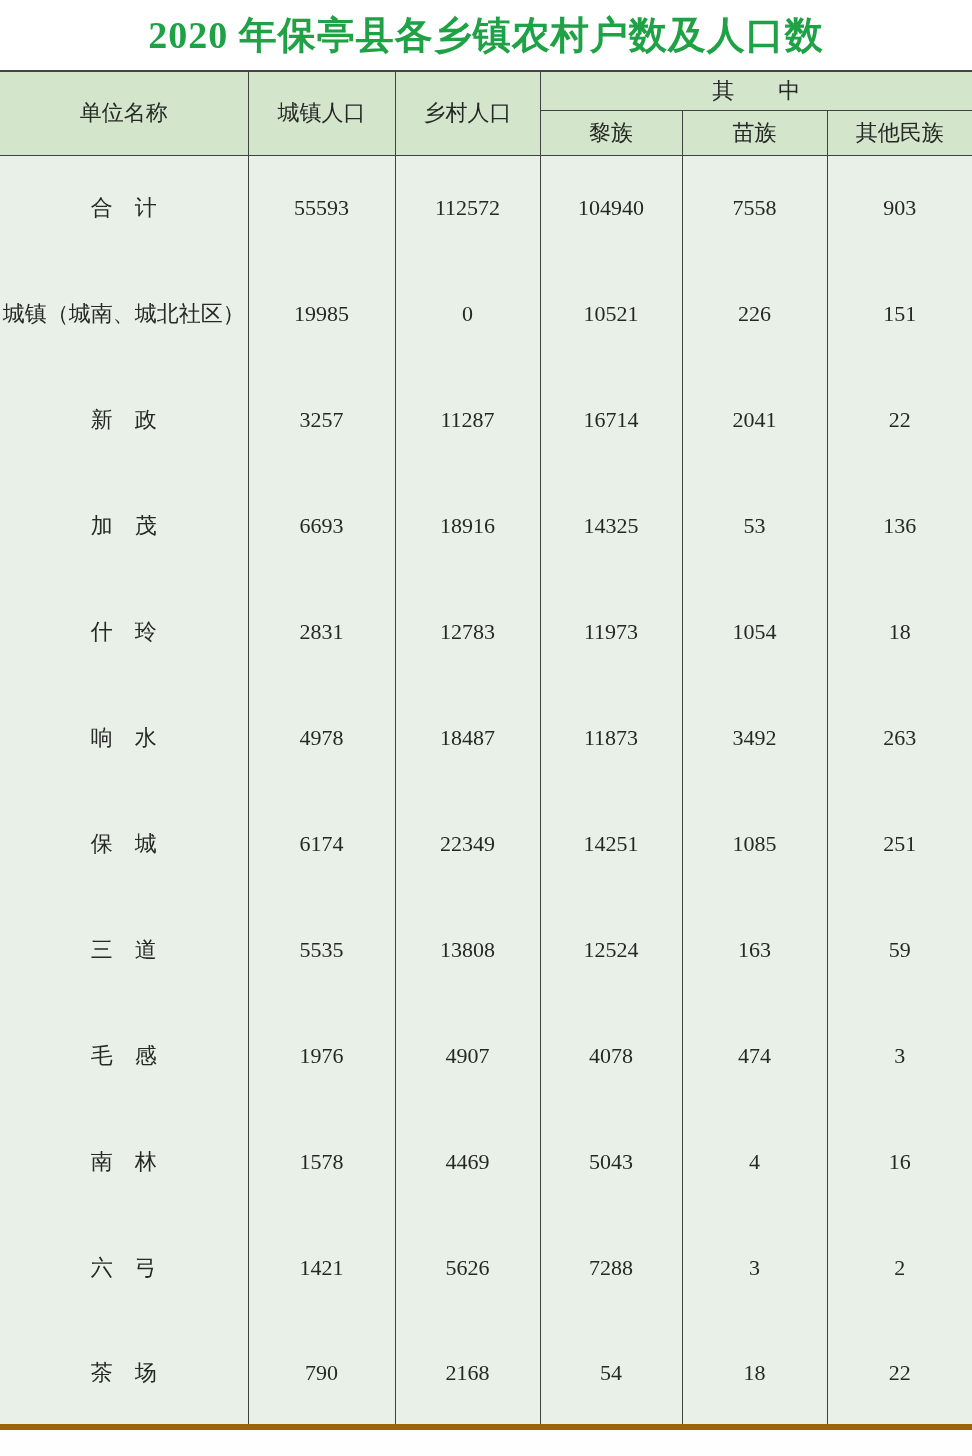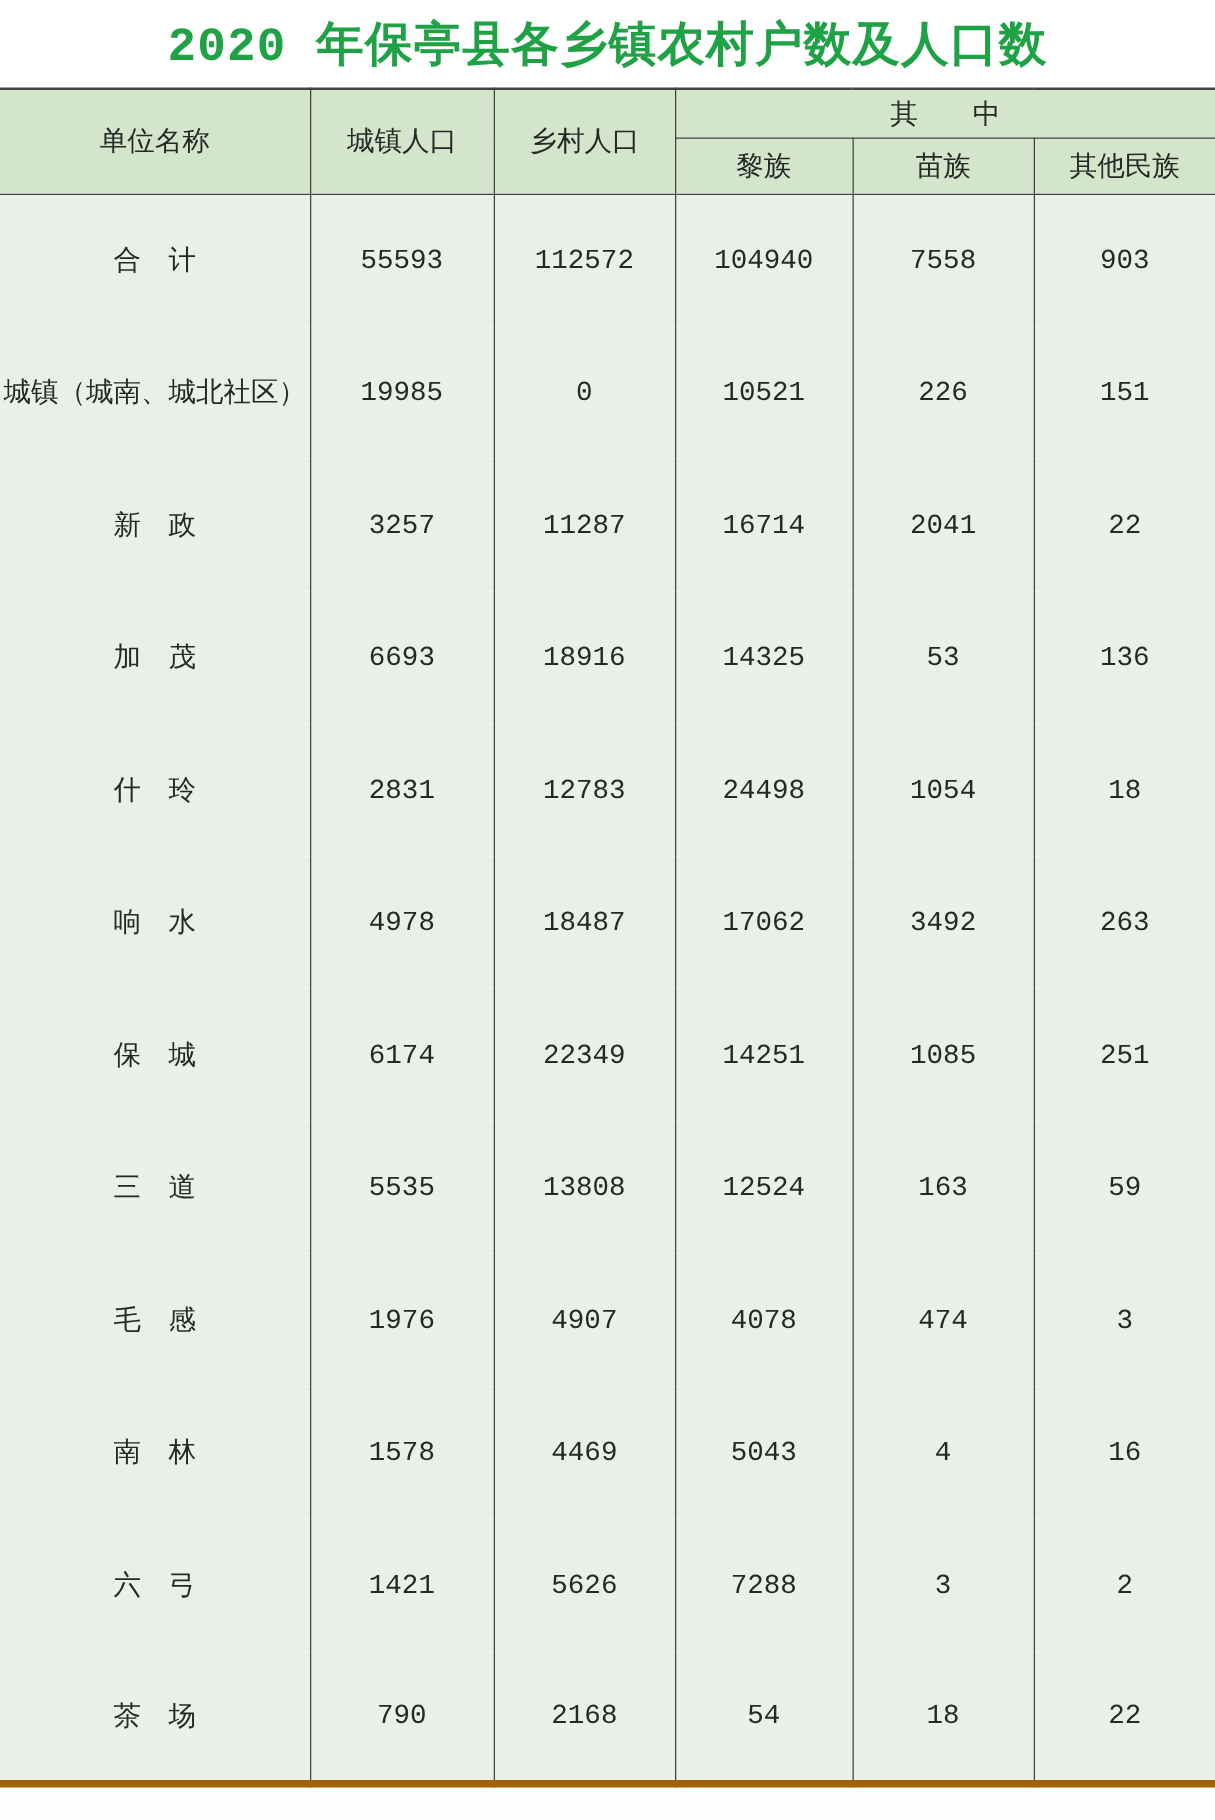--- a/index.html
+++ b/index.html
@@ -54,31 +54,31 @@
   thead tr.hrow-a { height: 39px; }
   thead tr.hrow-b { height: 45px; }
 
   tbody td {
     background: var(--body-bg);
     font-size: 22px;
     text-align: center;
     vertical-align: middle;
     white-space: nowrap;
   }
-  tbody tr { height: 106px; font-family: Liberation Mono, monospace; }
+  tbody tr { height: 106px; }
 
   .bl { border-left: 1px solid var(--line); }
 </style>
 </head>
 <body>
 
 <div class="page">
 
   <div class="title-band">
-    <div class="page-title" style="color:#1ea245;font-family:Liberation Mono, monospace;">2020 年保亭县各乡镇农村户数及人口数</div>
+    <div class="page-title" style="color:#1ea245;">2020 年保亭县各乡镇农村户数及人口数</div>
   </div>
 
   <table class="stat-table">
     <colgroup>
       <col class="c-unit">
         <col class="c-urban">
         <col class="c-rural">
       <col class="c-li">
         <col class="c-miao">
         <col class="c-other">
@@ -126,29 +126,29 @@
       <td class="bl num">6693</td>
       <td class="bl num">18916</td>
       <td class="bl num">14325</td>
       <td class="bl num">53</td>
       <td class="bl num">136</td>
     </tr>
         <tr>
       <td>什　玲</td>
       <td class="bl num">2831</td>
       <td class="bl num">12783</td>
-      <td class="bl num">24498</td>
+      <td class="bl num">11973</td>
       <td class="bl num">1054</td>
       <td class="bl num">18</td>
     </tr>
         <tr>
       <td>响　水</td>
       <td class="bl num">4978</td>
       <td class="bl num">18487</td>
-      <td class="bl num">17062</td>
+      <td class="bl num">11873</td>
       <td class="bl num">3492</td>
       <td class="bl num">263</td>
     </tr>
         <tr>
       <td>保　城</td>
       <td class="bl num">6174</td>
       <td class="bl num">22349</td>
       <td class="bl num">14251</td>
       <td class="bl num">1085</td>
       <td class="bl num">251</td>

